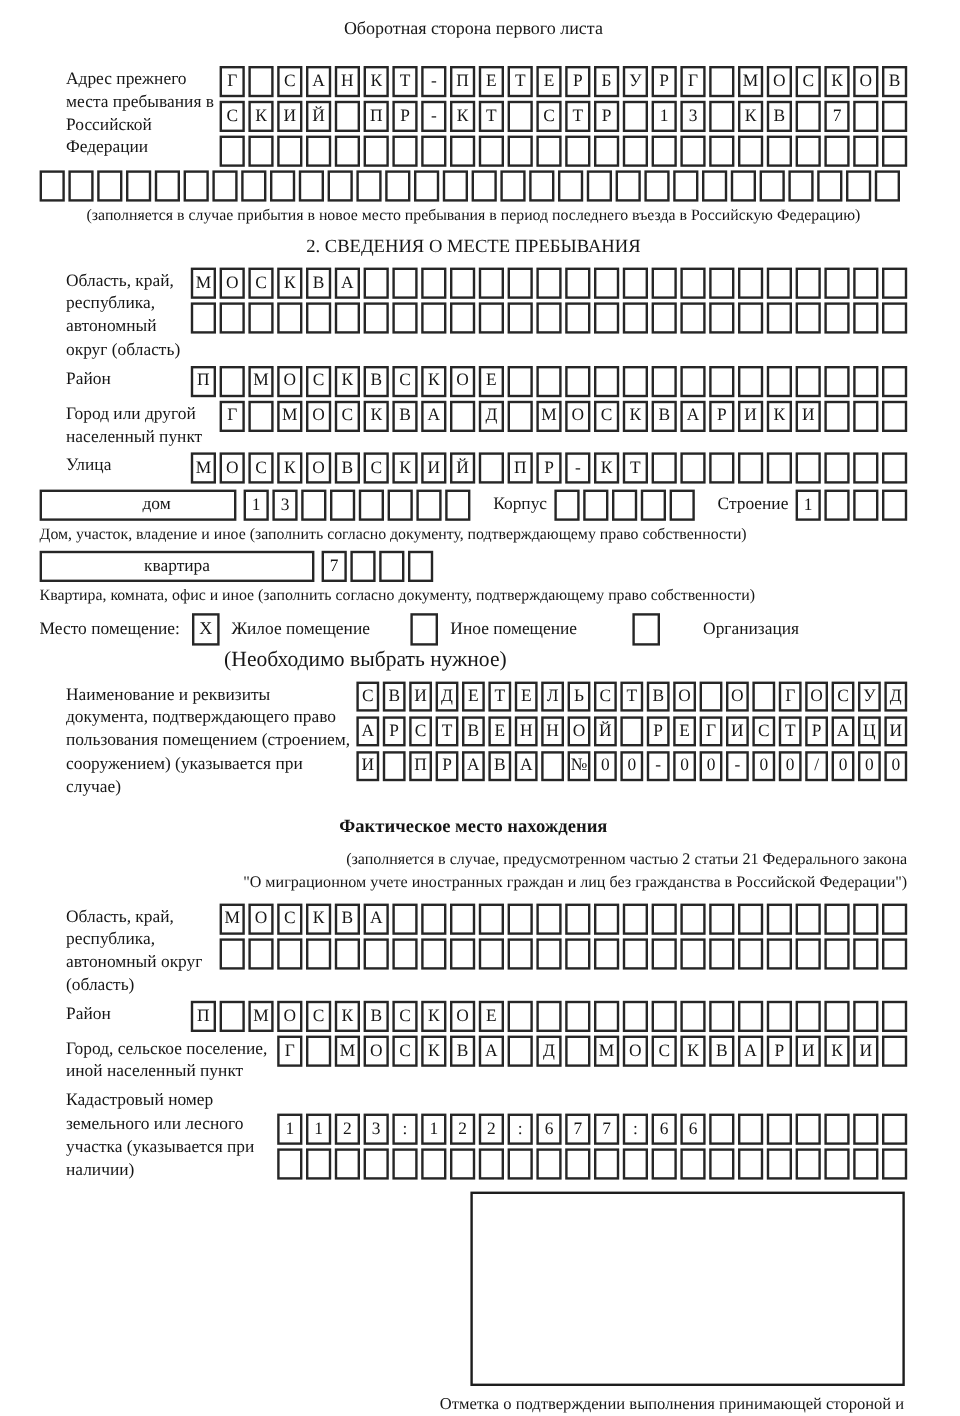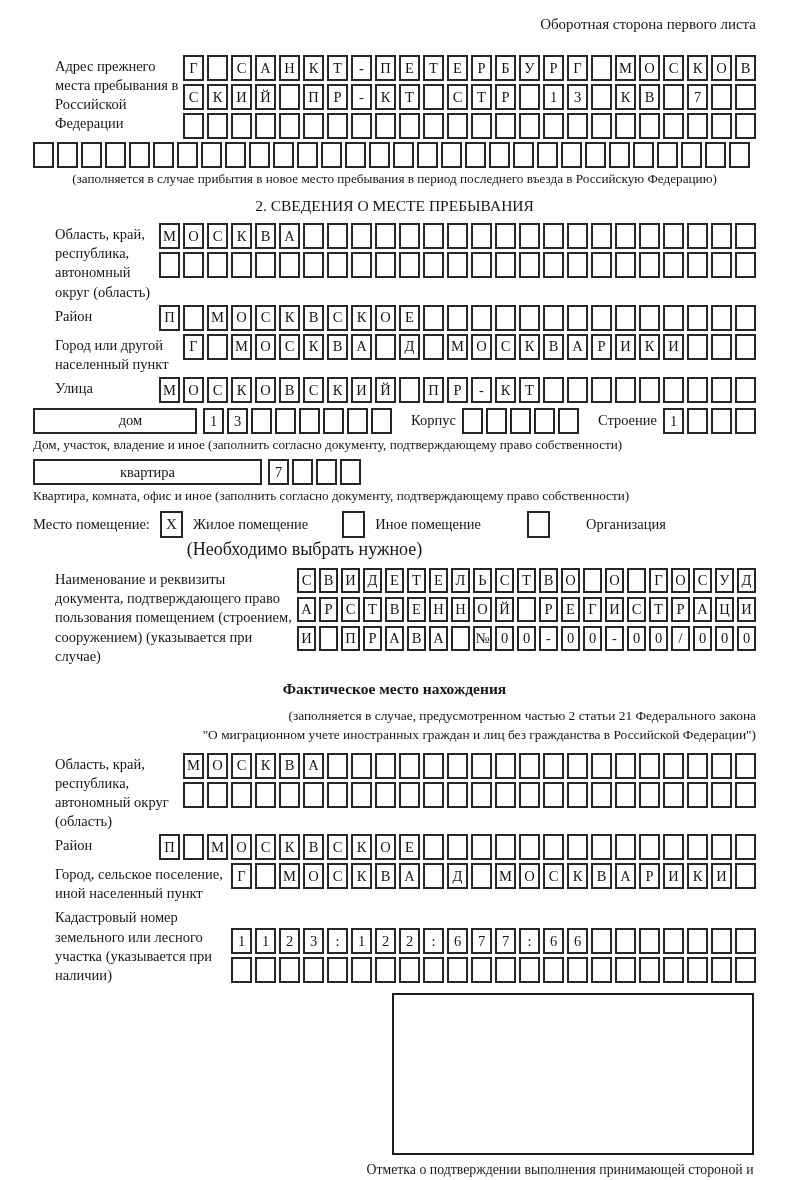--- a/index.html
+++ b/index.html
@@ -2,21 +2,21 @@
 <html><head>
 <meta charset="utf-8">
 <style>
   html,body{margin:0;padding:0;background:#fff;}
   body{
     width:800px;height:1180px;overflow:hidden;
     font-family:"Liberation Serif","DejaVu Serif",serif;
     color:#161616;
   }
   .page{padding:16px 44px 0 33px;}
-  .hdr-note{text-align:right;font-size:15px;margin-bottom:22px;}
+  .hdr-note{text-align:center;font-size:15px;margin-bottom:22px;}
 
   
   .field{display:flex;align-items:flex-start;margin-bottom:3px;}
   .lbl{font-size:14.5px;line-height:1.32;flex:1 1 auto;padding-top:2px;margin-left:22px;}
   .rows{display:flex;flex-direction:column;gap:3px;flex:none;}
 
   .boxrow{display:flex;gap:3px;justify-content:flex-end;flex:none;margin-left:auto;}
   .cell{
     box-sizing:border-box;flex:none;
     width:21px;height:26px;border:2px solid #262626;

